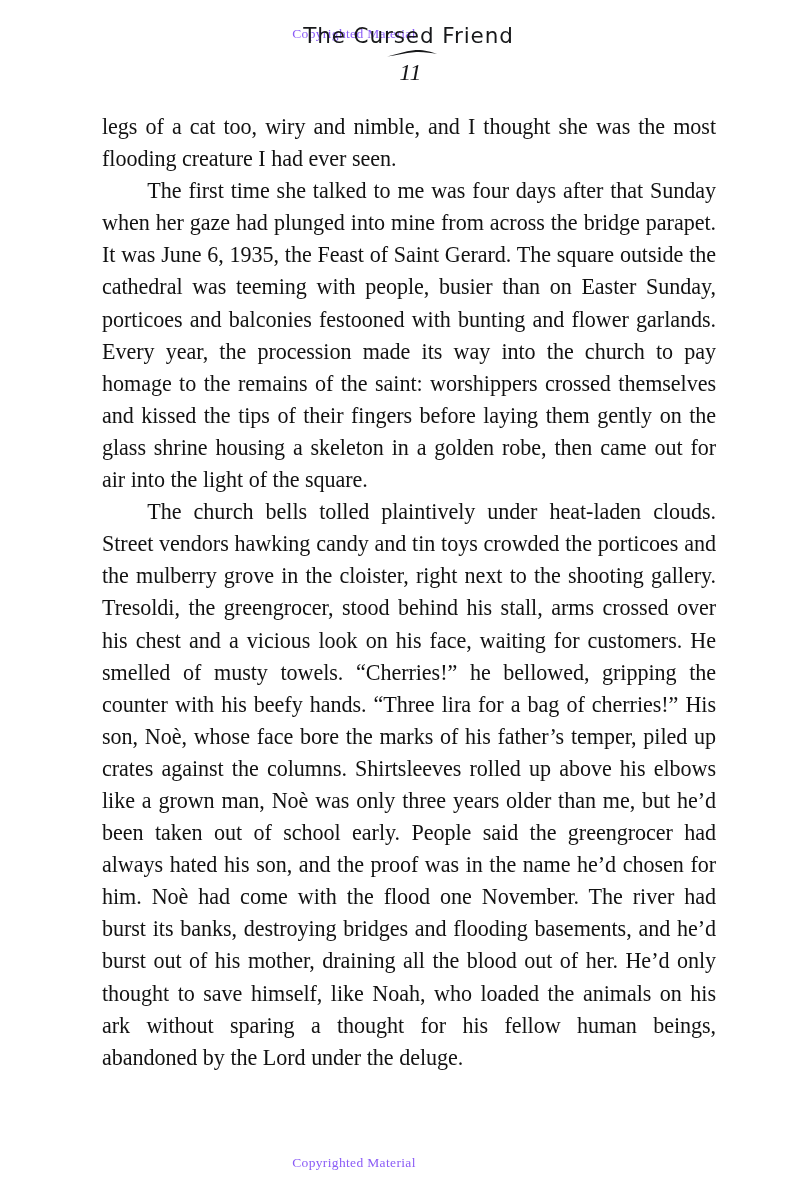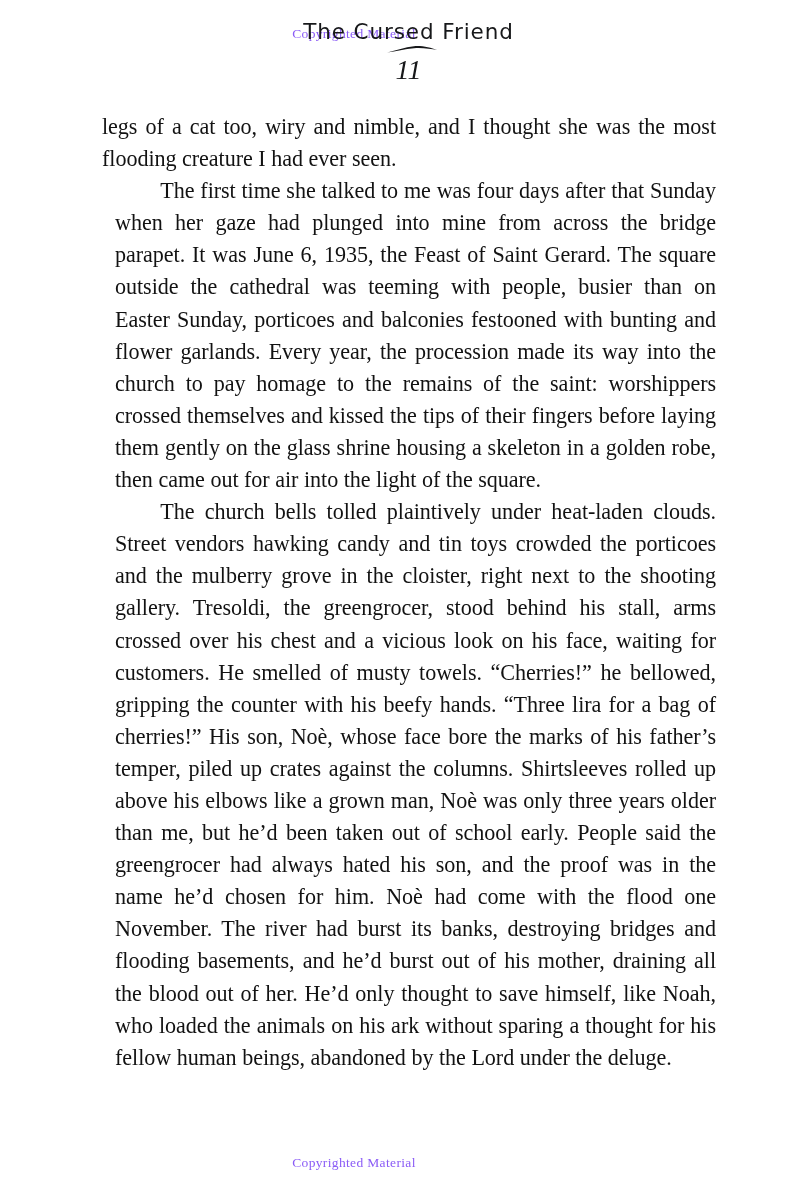--- a/index.html
+++ b/index.html
@@ -63,21 +63,21 @@
     width: 52px;
     height: 14px;
     margin: 0 16px 0 22px;
     position: relative;
     top: 1px;
   }
   .rh-ornament svg { display: block; }
   .rh-folio {
     font-family: "Liberation Serif", "DejaVu Serif", serif;
     font-style: italic;
-    font-size: 28px;
+    font-size: 24px;
     color: #17181a;
     line-height: 1;
     min-width: 26px;
     text-align: right;
   }
 
   
   .text-block {
     position: absolute;
     top: 111px;
@@ -90,21 +90,20 @@
     text-justify: inter-word;
     font-size: 22.1px;
     line-height: 32.1px;
     letter-spacing: -0.05px;
     word-spacing: 0.1px;
     color: #121212;
     hyphens: none;
   }
   .para.indent {
     text-indent: 2.05em;
-    margin-left: 13px;
   }
   
   .para.cut::after {
     content: "";
     display: inline-block;
     width: 100%;
   }
 </style>
 </head>
 <body>

